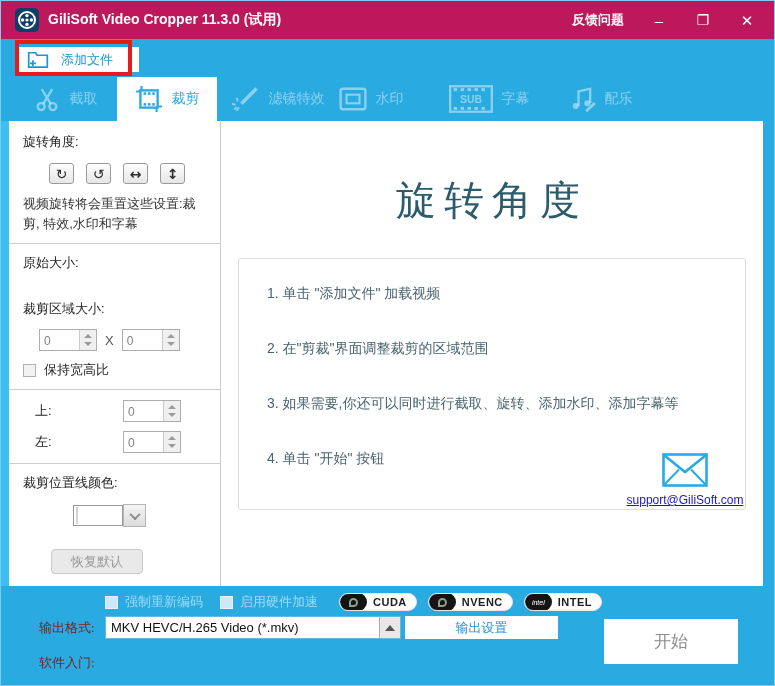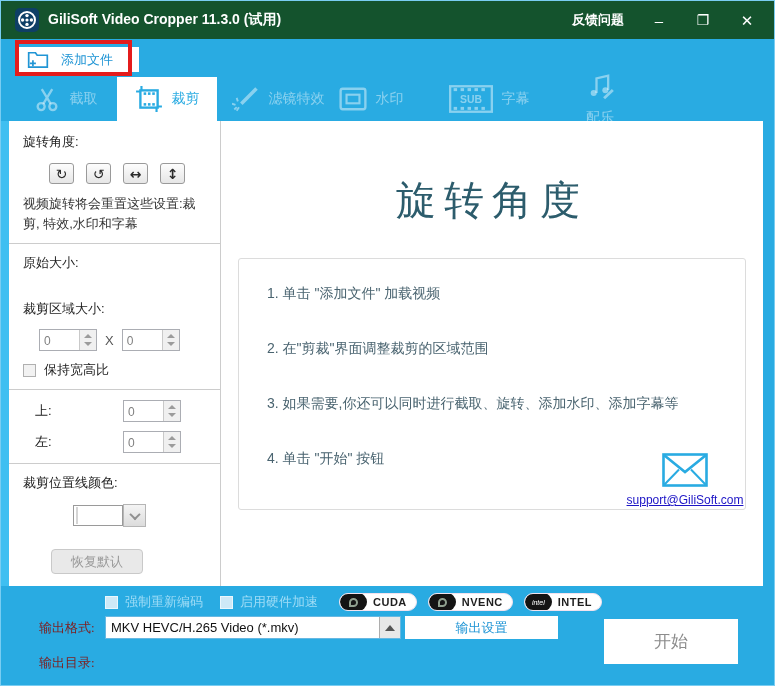--- a/index.html
+++ b/index.html
@@ -1,20 +1,20 @@
 <!DOCTYPE html>
 <html><head>
 <meta charset="utf-8">
 <style>
   * { margin:0; padding:0; box-sizing:border-box; }
   body { font-family:"Liberation Sans", sans-serif; background:#888; }
   .window { position:relative; width:775px; height:686px; background:#29abe2; overflow:hidden; border:1px solid #79cdf2; }
 
   
-  .titlebar { height:38px; display:flex; align-items:center; padding:0 18px 0 14px; background:#14532d; }
+  .titlebar { height:38px; display:flex; align-items:center; padding:0 18px 0 14px; background:#be185d; }
   .app-icon { width:24px; height:24px; flex:0 0 auto; }
   .title-text { color:#fff; font-weight:bold; font-size:14px; margin-left:9px; }
   .feedback { margin-left:auto; color:#fff; font-weight:bold; font-size:13px; cursor:pointer; }
   .winbtn { color:#fff; font-size:15px; width:18px; text-align:center; margin-left:26px; cursor:pointer; line-height:1; }
   .winbtn.max { font-size:14px; }
 
   
   .toolbar { position:relative; height:38px; }
   .addfile-strip { position:absolute; left:18px; top:8px; width:120px; height:25px; background:#fff; display:flex; align-items:center; }
   .addfile-btn { display:flex; align-items:center; gap:12px; border:none; background:none; color:#2095d5; font-size:13px; padding-left:8px; cursor:pointer; font-family:inherit; }
@@ -23,21 +23,21 @@
   
   .tabbar { position:relative; height:44px; }
   .tab { position:absolute; top:0; height:44px; display:flex; align-items:center; justify-content:center; gap:9px; color:rgba(255,255,255,.45); font-size:14px; cursor:pointer; }
   .tab svg { flex:0 0 auto; }
   .tab.active { background:#fff; color:#29abe2; }
   .t1 { left:14px;  width:100px; }
   .t2 { left:116px; width:100px; }
   .t3 { left:222px; width:110px; }
   .t4 { left:328px; width:84px;  }
   .t5 { left:438px; width:100px; }
-  .t6 { left:552px; width:94px;flex-direction:column;  }
+  .t6 { left:552px; width:94px;  }
 
   
   .content { display:flex; height:465px; }
   .leftstrip { width:8px; background:#3fbff1; }
   .sidebar { width:212px; background:#fff; border-right:1px solid #ccc; padding:10px 8px 0; font-size:13px; color:#1c1c1c; position:relative; }
   .sb-label { margin:2px 0 0 6px; }
   .rot-row { display:flex; gap:12px; margin:12px 0 10px 32px; }
   .rot-btn { width:25px; height:21px; border:1px solid #9a9a9a; border-radius:3px; background:linear-gradient(#fdfdfd,#e6e6e6); color:#2b2b2b; font-size:14px; line-height:18px; text-align:center; cursor:pointer; font-family:"DejaVu Sans",sans-serif; }
   .hint { margin:2px 0 0 6px; color:#333; line-height:1.5; }
   .divider { height:1px; background:#ccc; margin:10px -8px; }
@@ -309,16 +309,16 @@
     <span class="flabel" style="top:33px;">输出格式:</span>
     <div class="combo">
       <span class="combo-text">MKV HEVC/H.265 Video (*.mkv)</span>
       <span class="combo-btn">
           <span class="tri-up-dk"></span>
         </span>
     </div>
     <button class="settings-btn">输出设置</button>
     <button class="start-btn">开始</button>
 
-    <span class="flabel" style="top:68px;">输出目录:</span>
+    <span class="flabel" style="top:68px;">软件入门:</span>
   </div>
 
 </div>
 
 </body></html>

